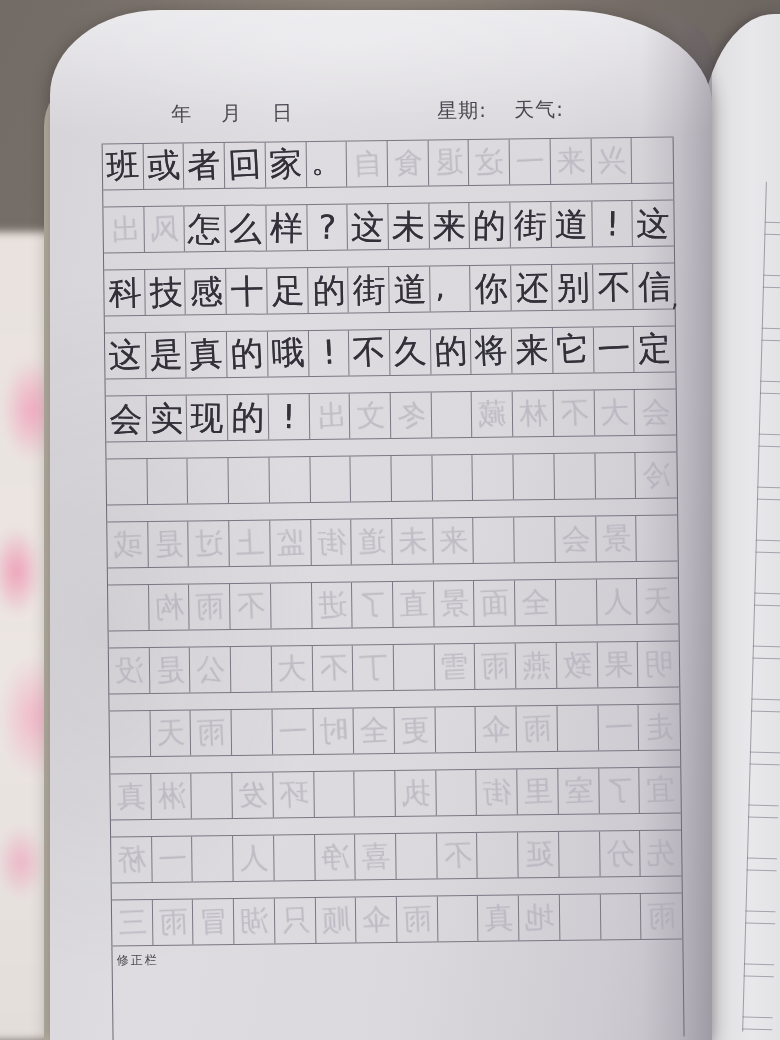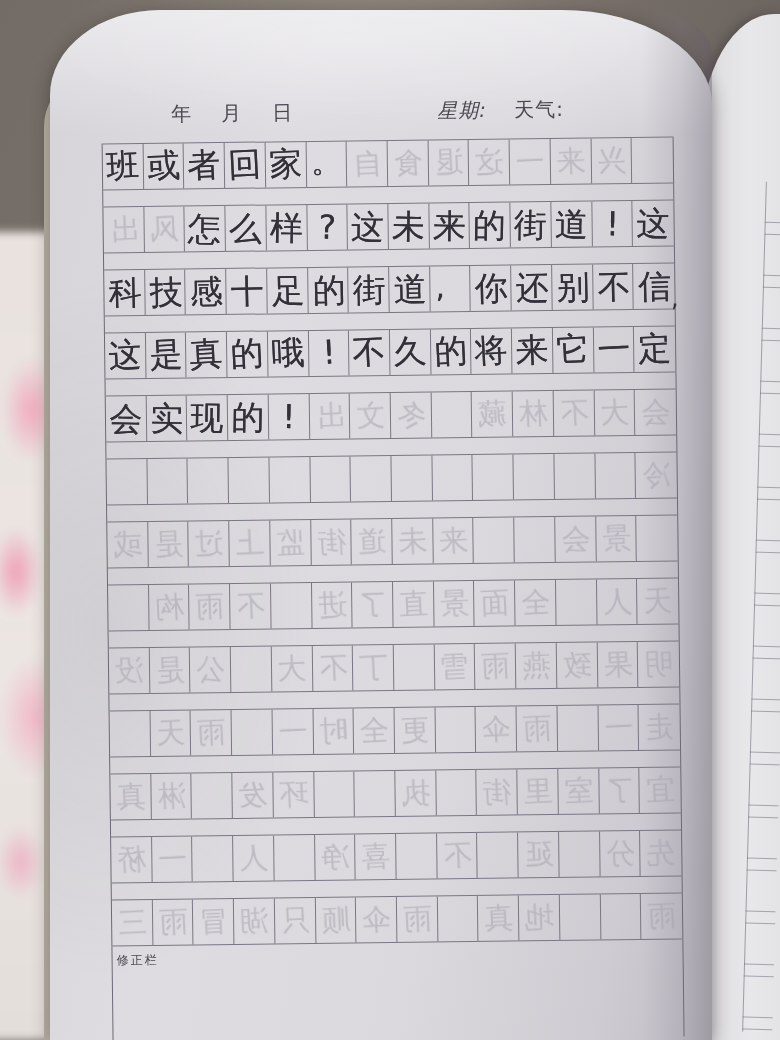--- a/index.html
+++ b/index.html
@@ -53,21 +53,21 @@
   .spine-shade{position:absolute;right:0;top:0;width:70px;height:100%;
     background:linear-gradient(90deg, rgba(120,114,128,0) 0%, rgba(120,114,128,.18) 55%, rgba(95,90,105,.34) 100%);
     border-top-right-radius:150px 95px;}
   
   .content{position:absolute;left:50px;top:0;width:574px;height:1030px;
     transform:rotate(-0.7deg);transform-origin:50% 0;}
   .page-header{position:absolute;left:0;top:88px;width:574px;height:30px;
     color:var(--printed);font-size:20px;letter-spacing:1px;}
   .page-header span{position:absolute;top:0;}
   .lbl-year{left:70px;} .lbl-month{left:120px;} .lbl-day{left:171px;}
-  .lbl-week{left:336px;top:-5px;font-style:italic;} .lbl-weather{left:413px;top:-3px;text-align:center;}
+  .lbl-week{left:336px;top:-5px;} .lbl-weather{left:413px;top:-3px;text-align:center;}
   
   .grid-frame{position:absolute;left:0;top:130px;width:572px;
     border-left:1.4px solid var(--frame);border-right:1.4px solid var(--frame);}
   .grid-row{height:47px;margin-bottom:16px;display:grid;grid-template-columns:repeat(14,1fr);
     border-top:1px solid var(--line);border-bottom:1px solid var(--line);}
   .grid-row:last-child{margin-bottom:0;}
   .gcell{position:relative;border-right:1px solid var(--line);}
   .gcell:last-child{border-right:none;}
   .ink,.ghost{position:absolute;inset:0;display:flex;align-items:center;justify-content:center;}
   .ink{color:var(--ink);font-size:33px;line-height:47px;text-shadow:0 0 .5px rgba(40,38,48,.8);}

